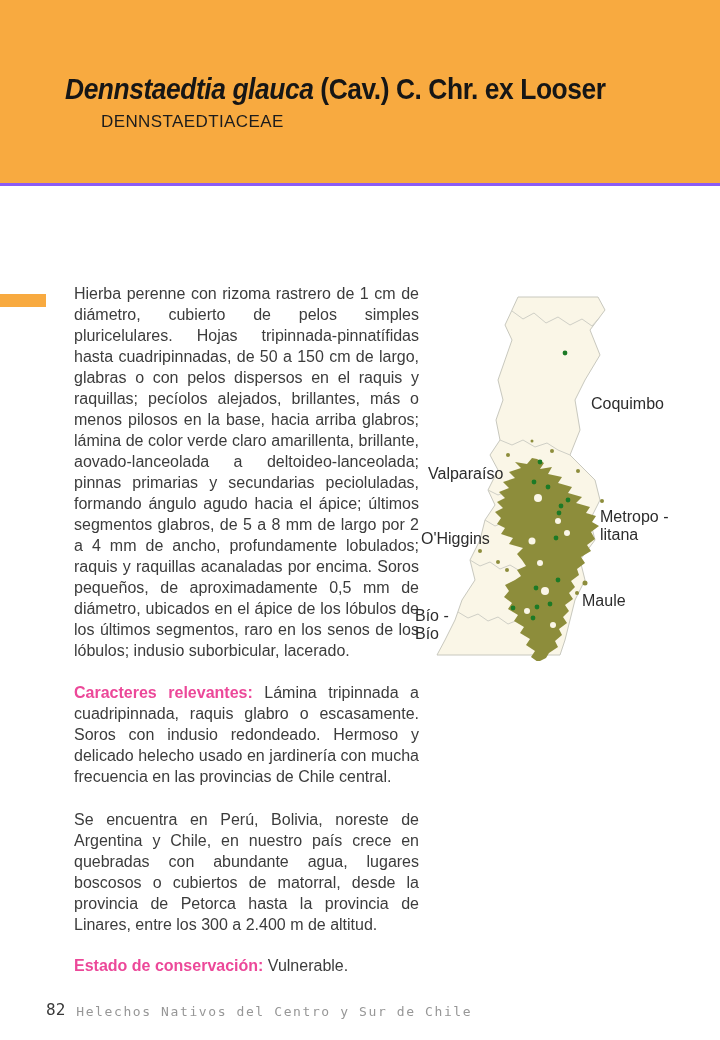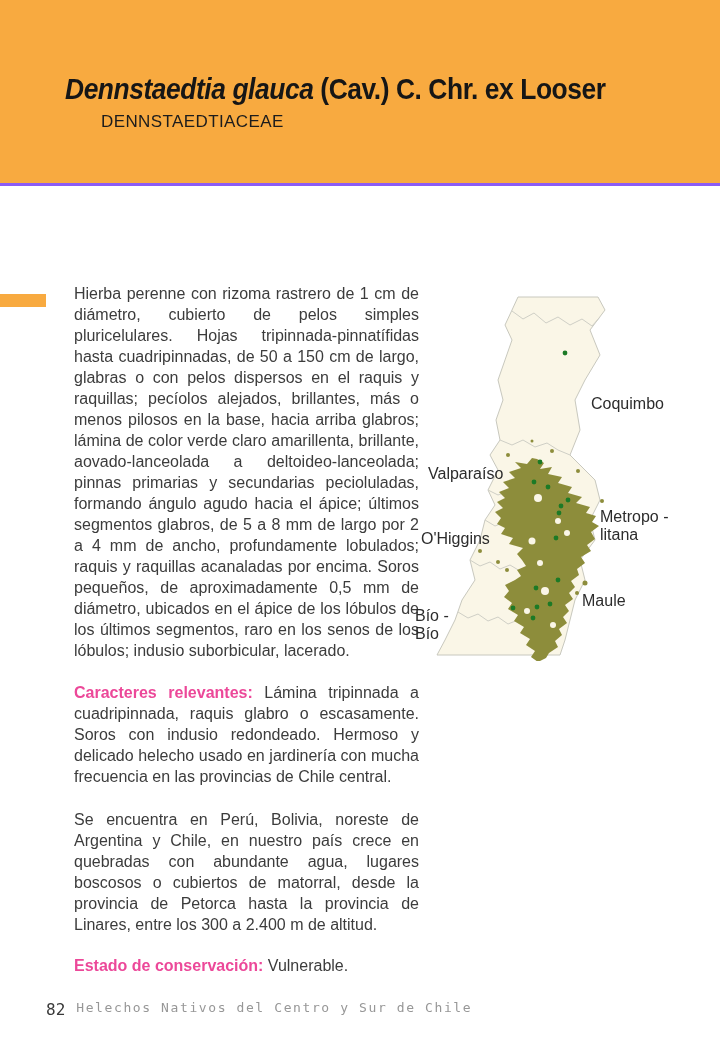--- a/index.html
+++ b/index.html
@@ -46,21 +46,21 @@
   }
   .map svg{position:absolute;left:5px;top:0;}
   .map-label{
     position:absolute;
     font-size:16px;color:#2c2c2c;line-height:18px;
     white-space:nowrap;
   }
   
   .footer{
     position:absolute;left:46px;top:1000px;
-    display:flex;align-items:flex-start;
+    display:flex;align-items:flex-end;
   }
   .page-num{
     font-size:16px;color:#3a3a3a;font-weight:500;
     font-family:"DejaVu Sans Mono",monospace;
   }
   .book-title{
     margin-left:11px;
     font-size:13px;color:#979797;letter-spacing:1.6px;
     font-family:"DejaVu Sans Mono",monospace;
   }

